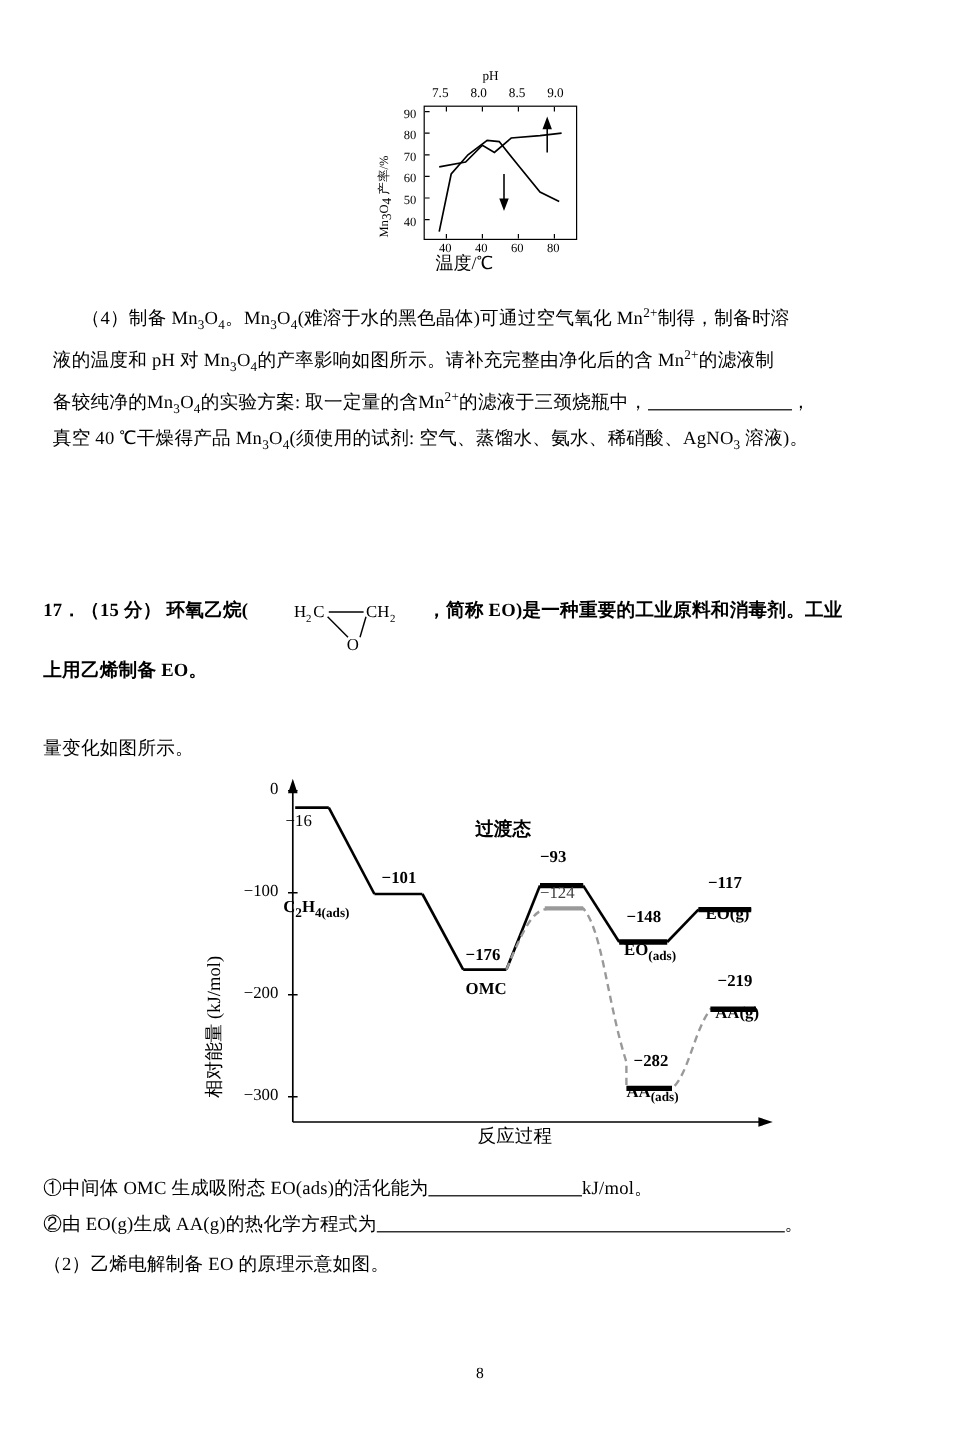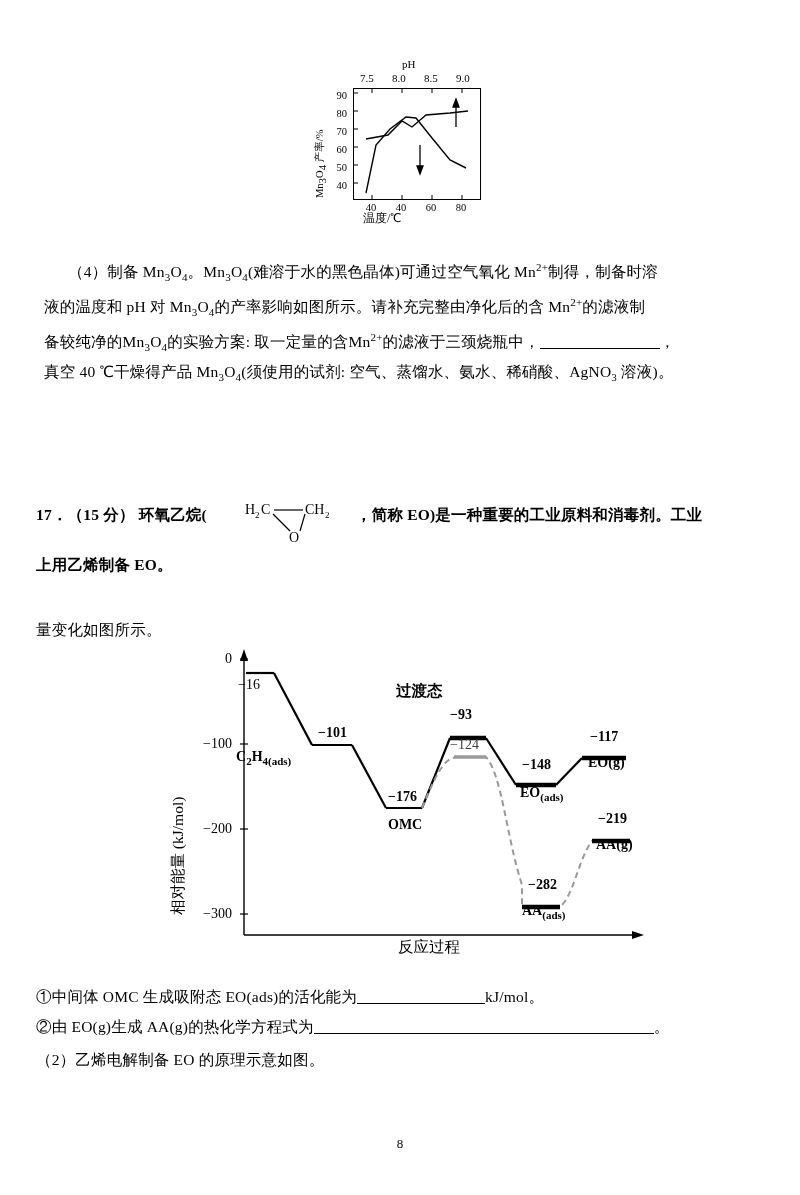--- a/index.html
+++ b/index.html
@@ -19,21 +19,21 @@
     position: absolute;
     left: 0; top: 0;
     width: 800px;
     height: 1195px;
   }
 
   
   .ptext {
     position: absolute;
     font-size: 15.5px;
-    line-height: 34px;
+    line-height: 22px;
     letter-spacing: 0.2px;
     white-space: nowrap;
   }
   .sub { font-size: 11px; vertical-align: sub; }
   .sup { font-size: 11px; vertical-align: super; }
   .blank {
     display: inline-block;
     border-bottom: 1px solid #000;
     height: 15px;
     vertical-align: -2px;
@@ -82,21 +82,21 @@
   #chart1 .xtick {
     position: absolute;
     font-size: 10.5px;
     text-align: center;
     width: 20px;
   }
   #chart1 .xlab {
     position: absolute;
     left: 58px;
     top: 152px;
-    font-size: 12px;
+    font-size: 15px;
   }
 
   
   .eo-struct {
     position: absolute;
     left: 243px;
     top: 498px;
     width: 110px;
     height: 46px;
   }

